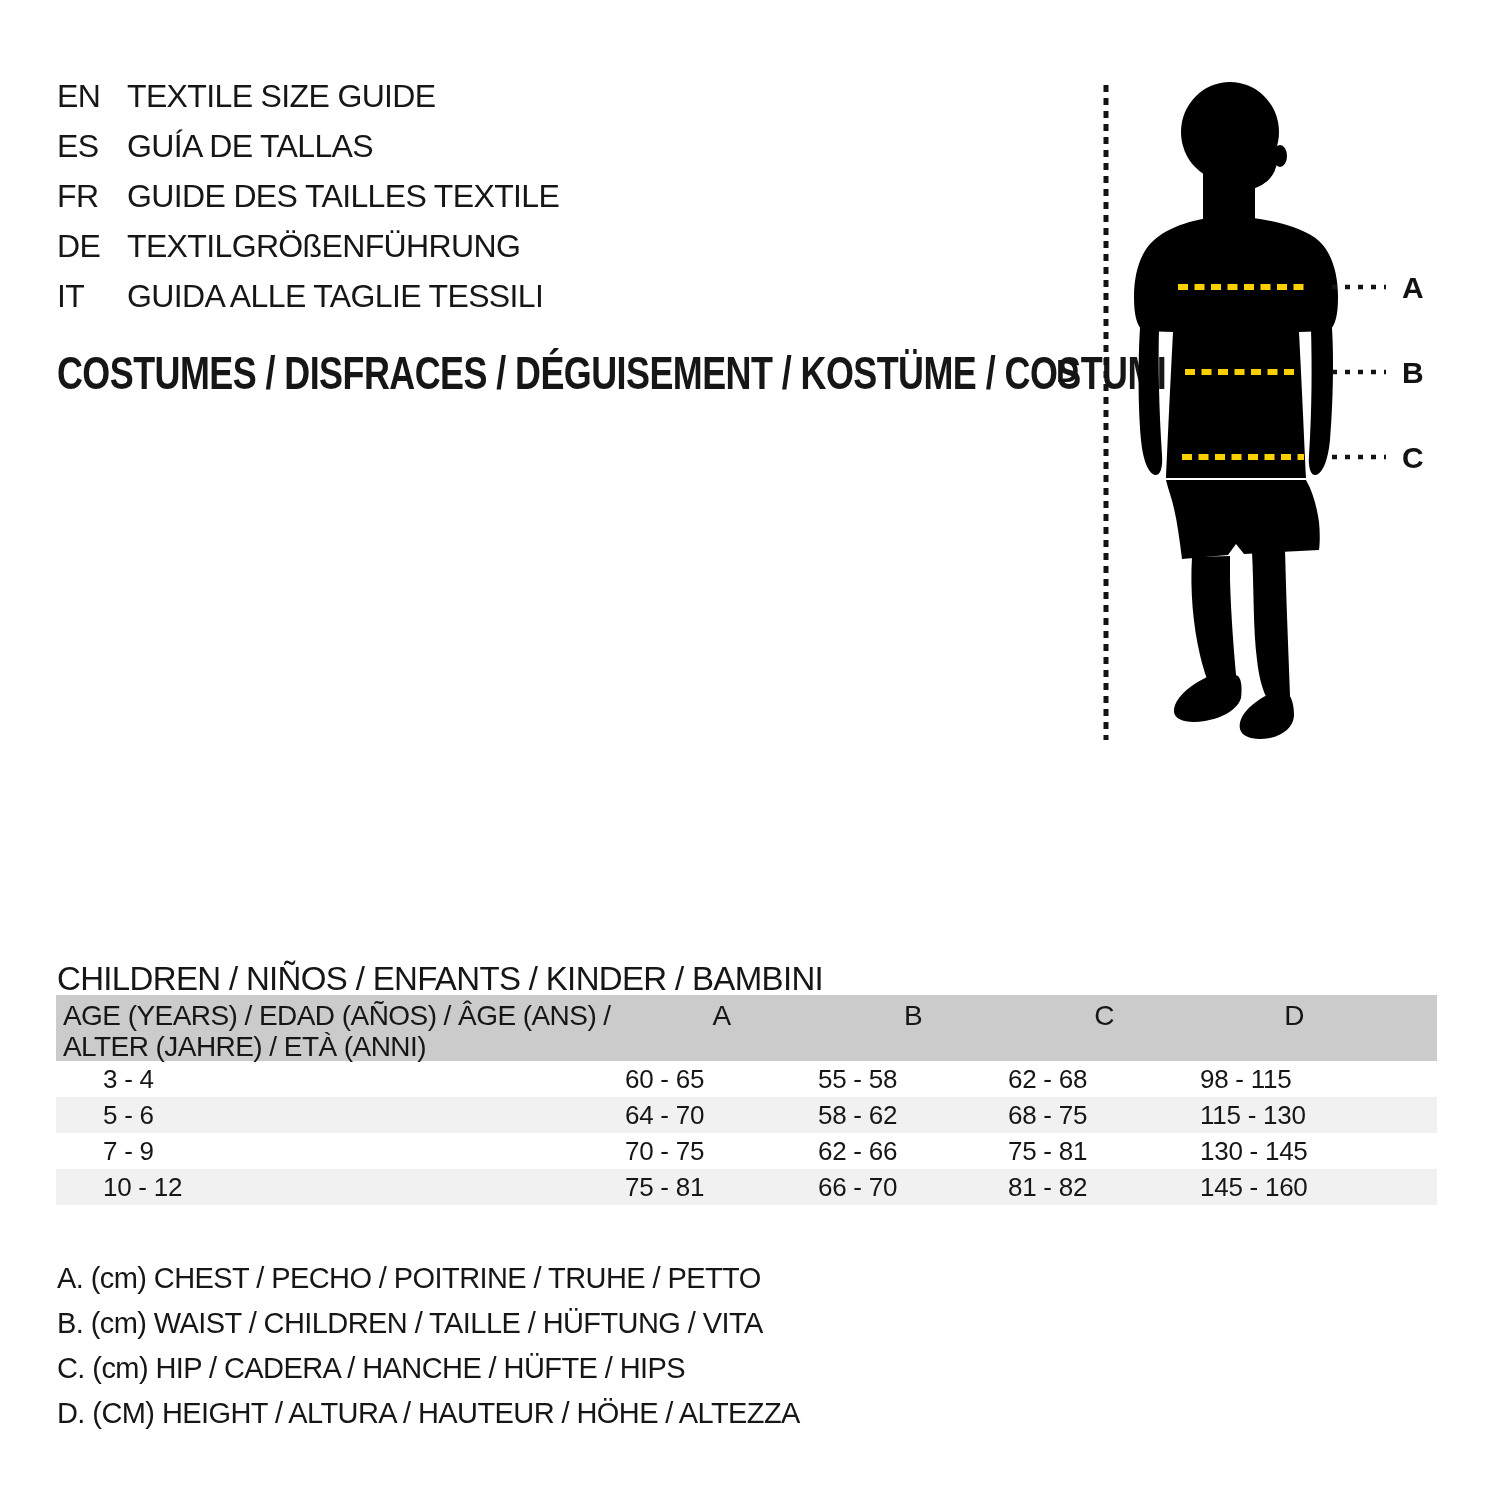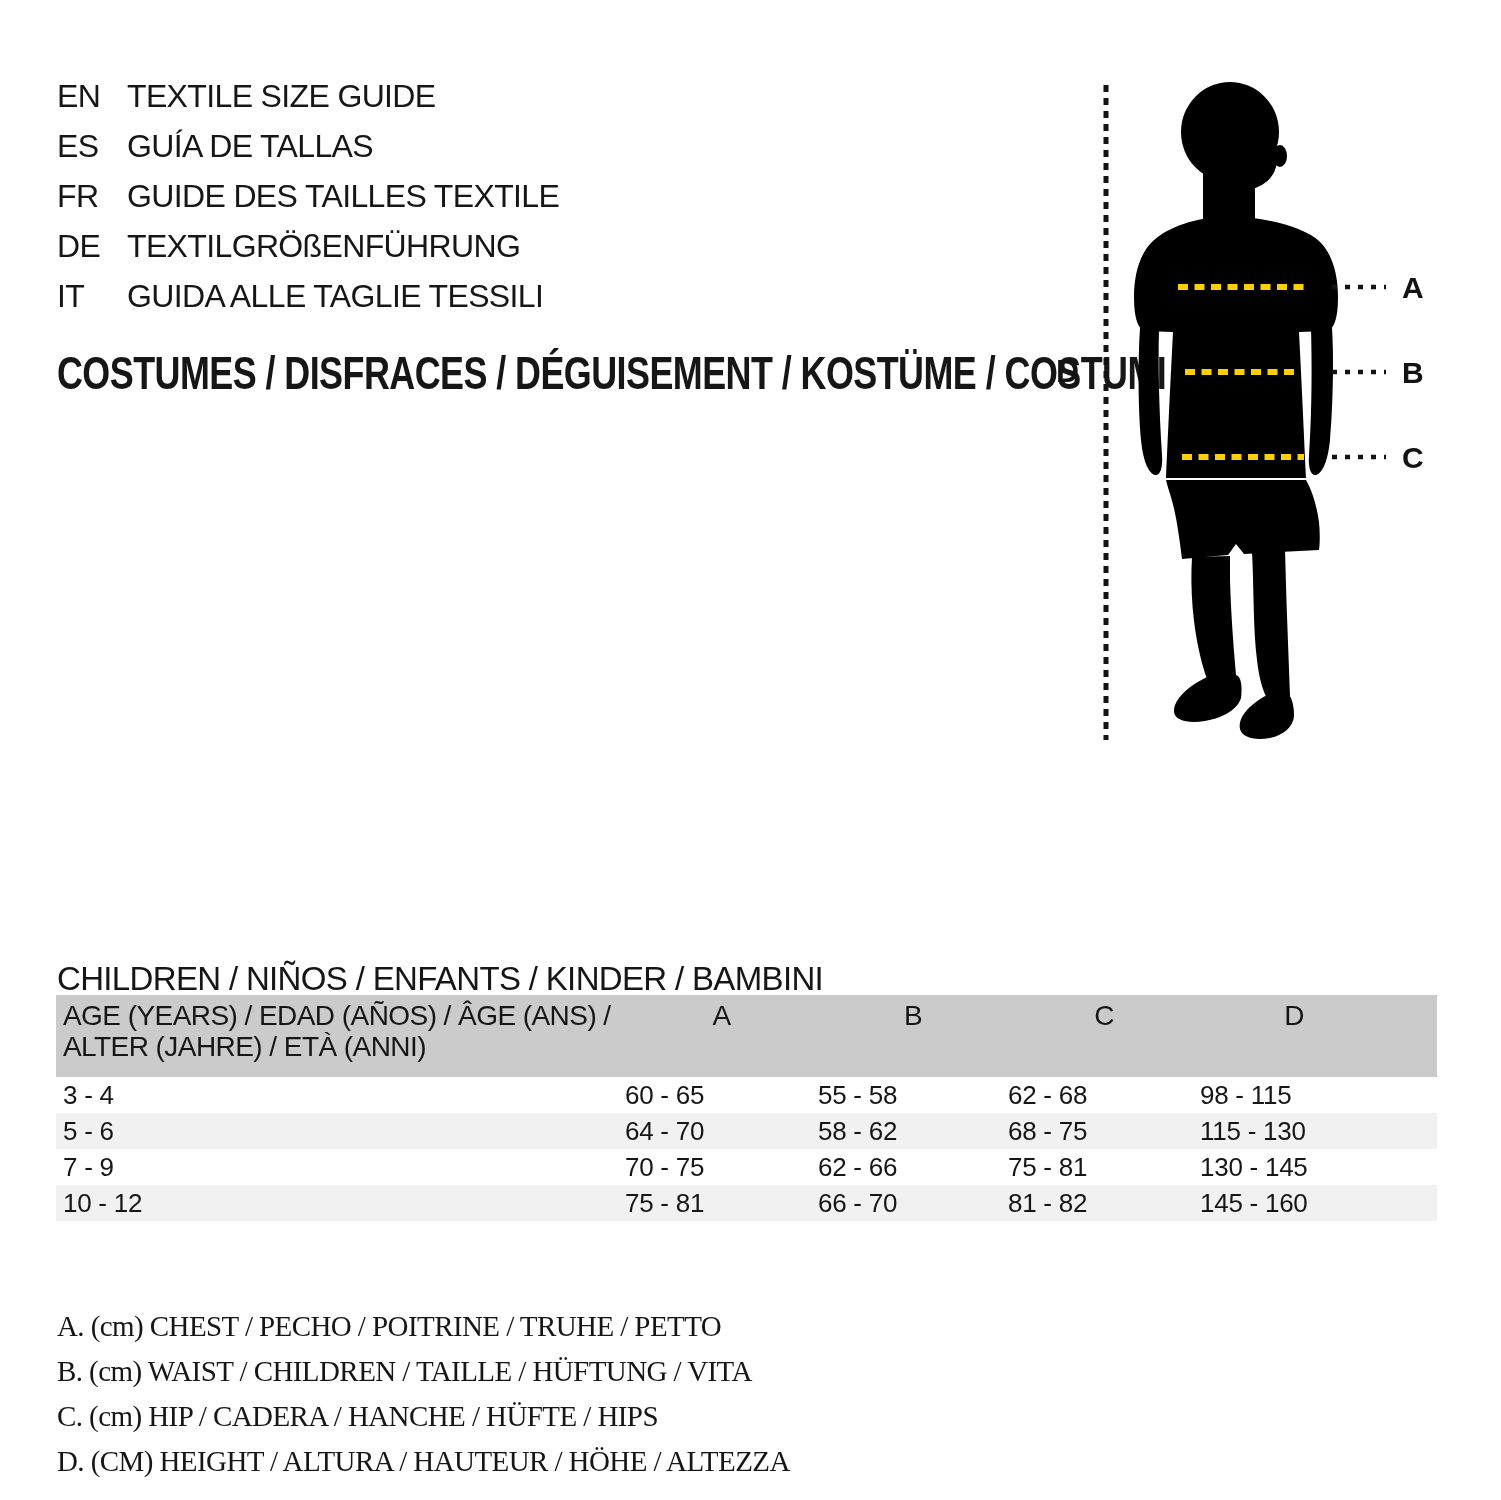--- a/index.html
+++ b/index.html
@@ -28,34 +28,34 @@
   .fig-label { font-weight: 700; font-size: 30px; fill: #131313; }
   .fig-label-d { font-weight: 700; font-size: 32px; fill: #131313; }
 
   
   .section-title { position: absolute; left: 57px; top: 938px; font-size: 33px; line-height: 40px; letter-spacing: -0.02em; white-space: nowrap; margin-top: 21px; }
 
   
   .size-table { position: absolute; left: 56px; top: 995px; width: 1381px; }
   .t-header {
     display: grid; grid-template-columns: 569px 193px 190px 192px 188px 49px;
-    background: #cbcbcb; height: 82px; font-size: 28px; letter-spacing: -0.02em;
+    background: #cbcbcb; height: 66px; font-size: 28px; letter-spacing: -0.02em;
   }
   .t-age-header { padding: 5px 0 0 7px; line-height: 31px; white-space: nowrap; }
   .t-colhead { text-align: center; padding-top: 5px; line-height: 31px; }
   .t-row {
     display: grid; grid-template-columns: 569px 193px 190px 192px 188px 49px;
     height: 36px; align-items: center; font-size: 26px; letter-spacing: -0.01em;
   }
   .t-row.alt { background: #f1f1f1; }
-  .t-age { padding-left: 7px; }
+  .t-age { padding-left: 7px; margin-left: 40px; }
   .t-val { text-align: left; }
 
   
-  .legend { position: absolute; left: 57px; top: 1304px; font-family: Liberation Serif, serif; }
+  .legend { position: absolute; left: 57px; top: 1256px; }
   .legend-line { height: 45px; display: flex; align-items: center; font-size: 29px; letter-spacing: -0.02em; white-space: nowrap; }
 </style>
 </head>
 <body>
 
 <div class="page">
 
   <div class="languages">
     <div class="lang-row">
       <span class="lang-code">EN</span>

